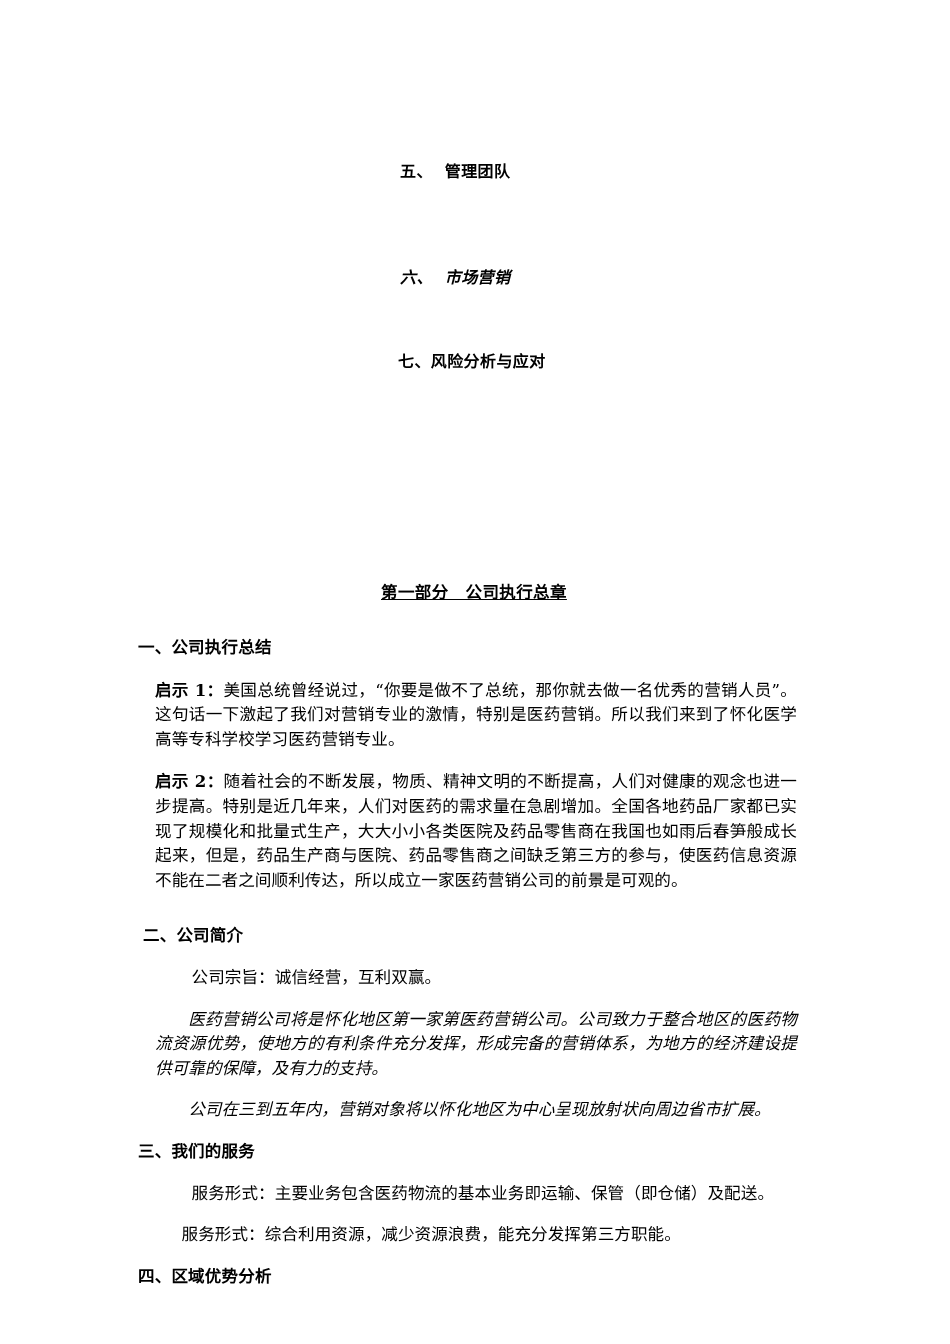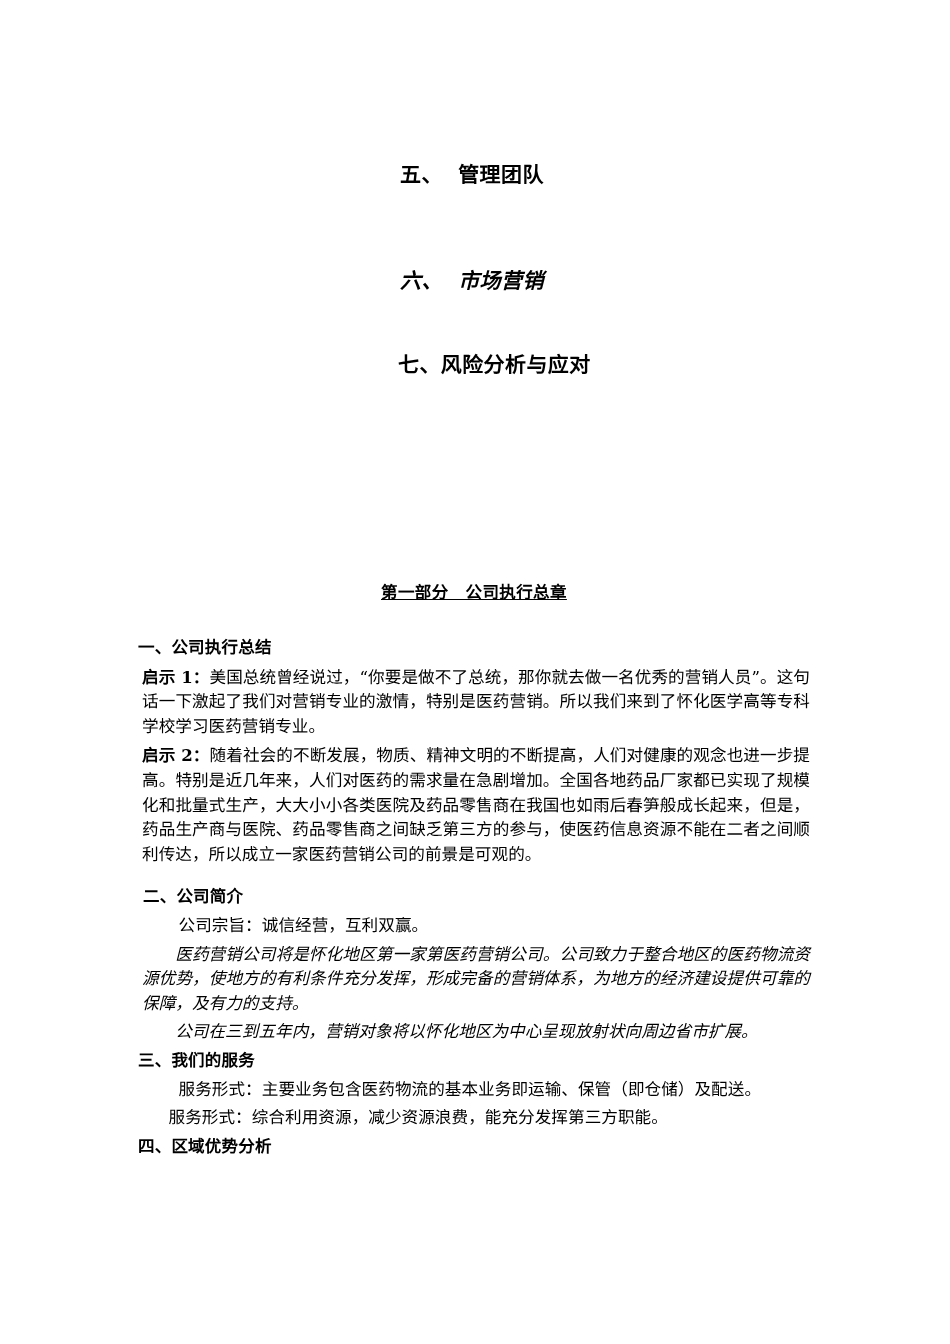--- a/index.html
+++ b/index.html
@@ -25,21 +25,21 @@
 
   
   .toc-block {
     position: absolute;
     left: 0;
     top: 0;
     width: 950px;
   }
   .toc-line {
     font-weight: bold;
-    font-size: 21px;
+    font-size: 16px;
     line-height: 1;
     letter-spacing: 0.4px;
     white-space: pre;
   }
   .toc-line-1 { position: absolute; left: 400px; top: 164px; }
   .toc-line-2 { position: absolute; left: 400px; top: 270px; font-style: italic; }
   .toc-line-3 { position: absolute; left: 398px; top: 354px; }
 
   
   .part-title {
@@ -65,21 +65,21 @@
     font-weight: bold;
     font-size: 16.5px;
     line-height: 24.6px;
     margin: 0;
     letter-spacing: 0.2px;
     white-space: pre;
   }
   .h-sec.indent-sm { padding-left: 5px; }
 
   p.para {
-    margin: 4px;
+    margin: 17px;
     font-size: 16.6px;
     line-height: 24.6px;
     text-align: justify;
     text-justify: inter-ideograph;
     letter-spacing: 0.05px;
   }
   p.para.ind {
     text-indent: 2em;
     font-style: italic;
   }

